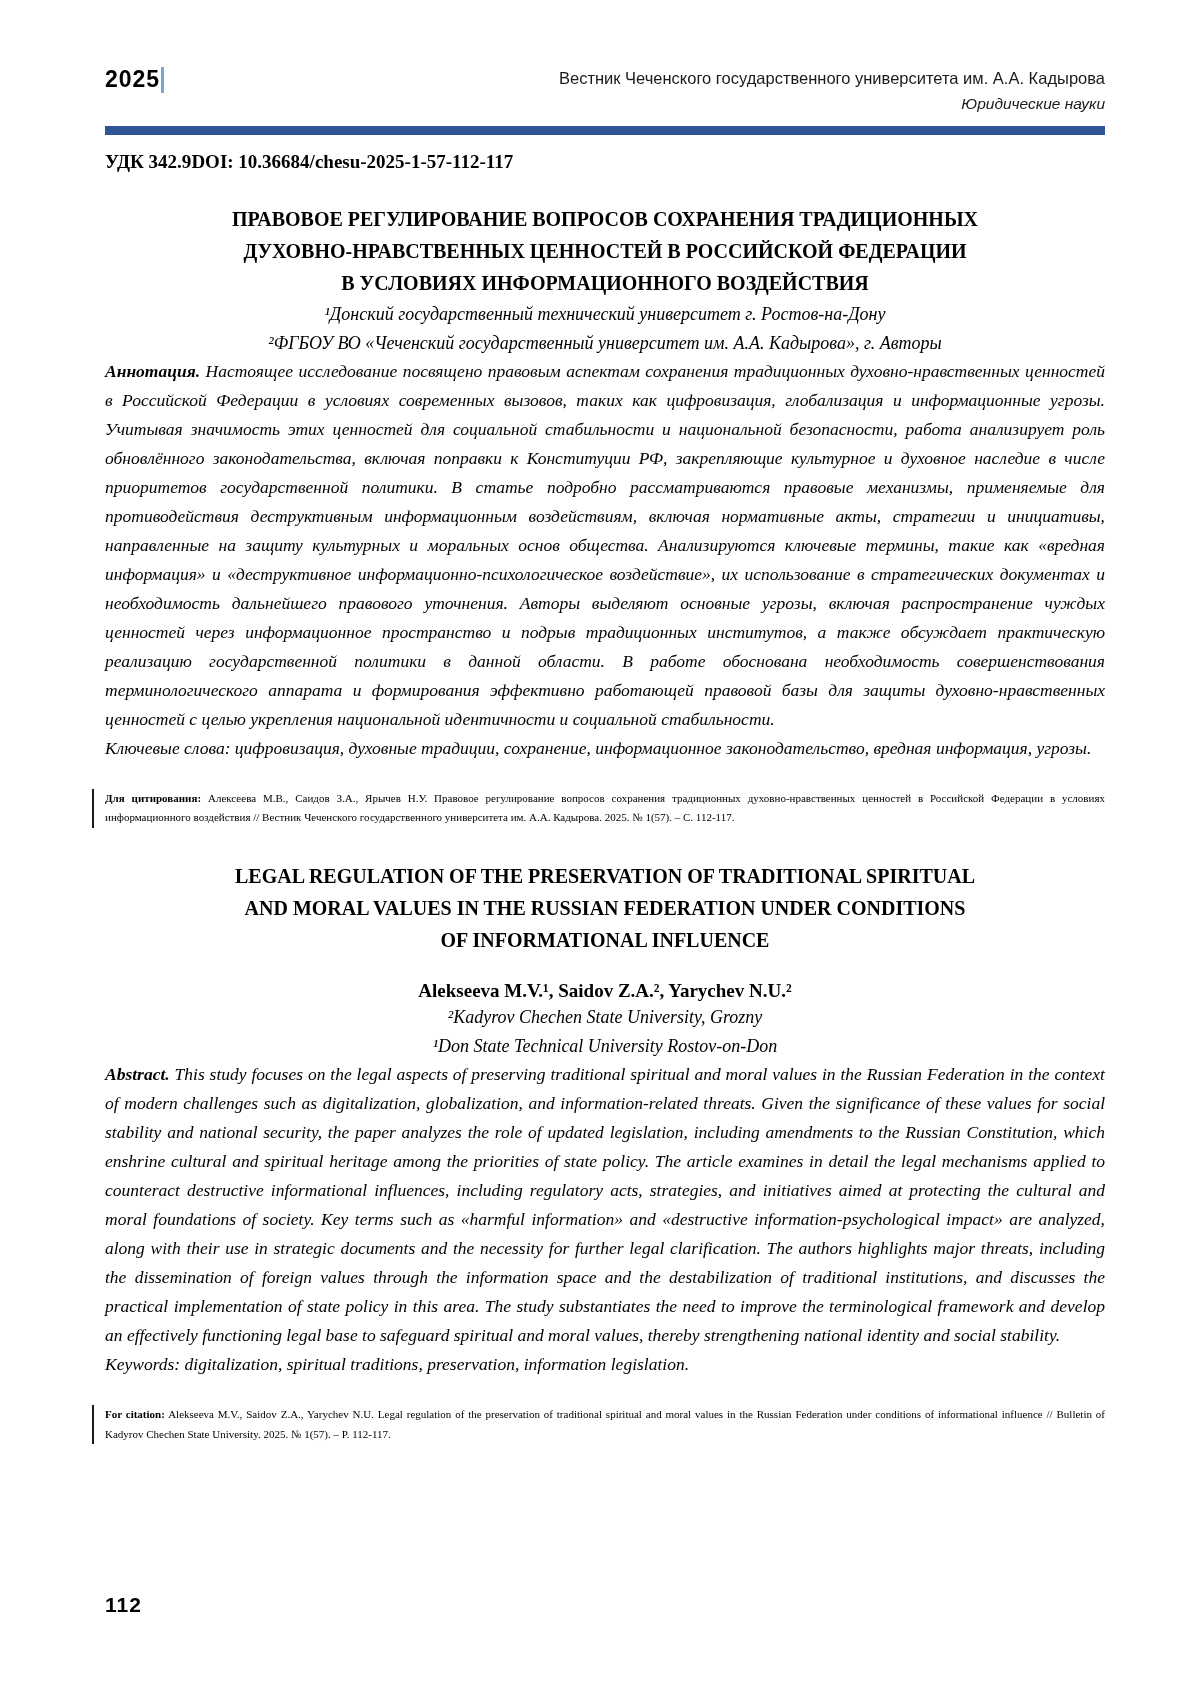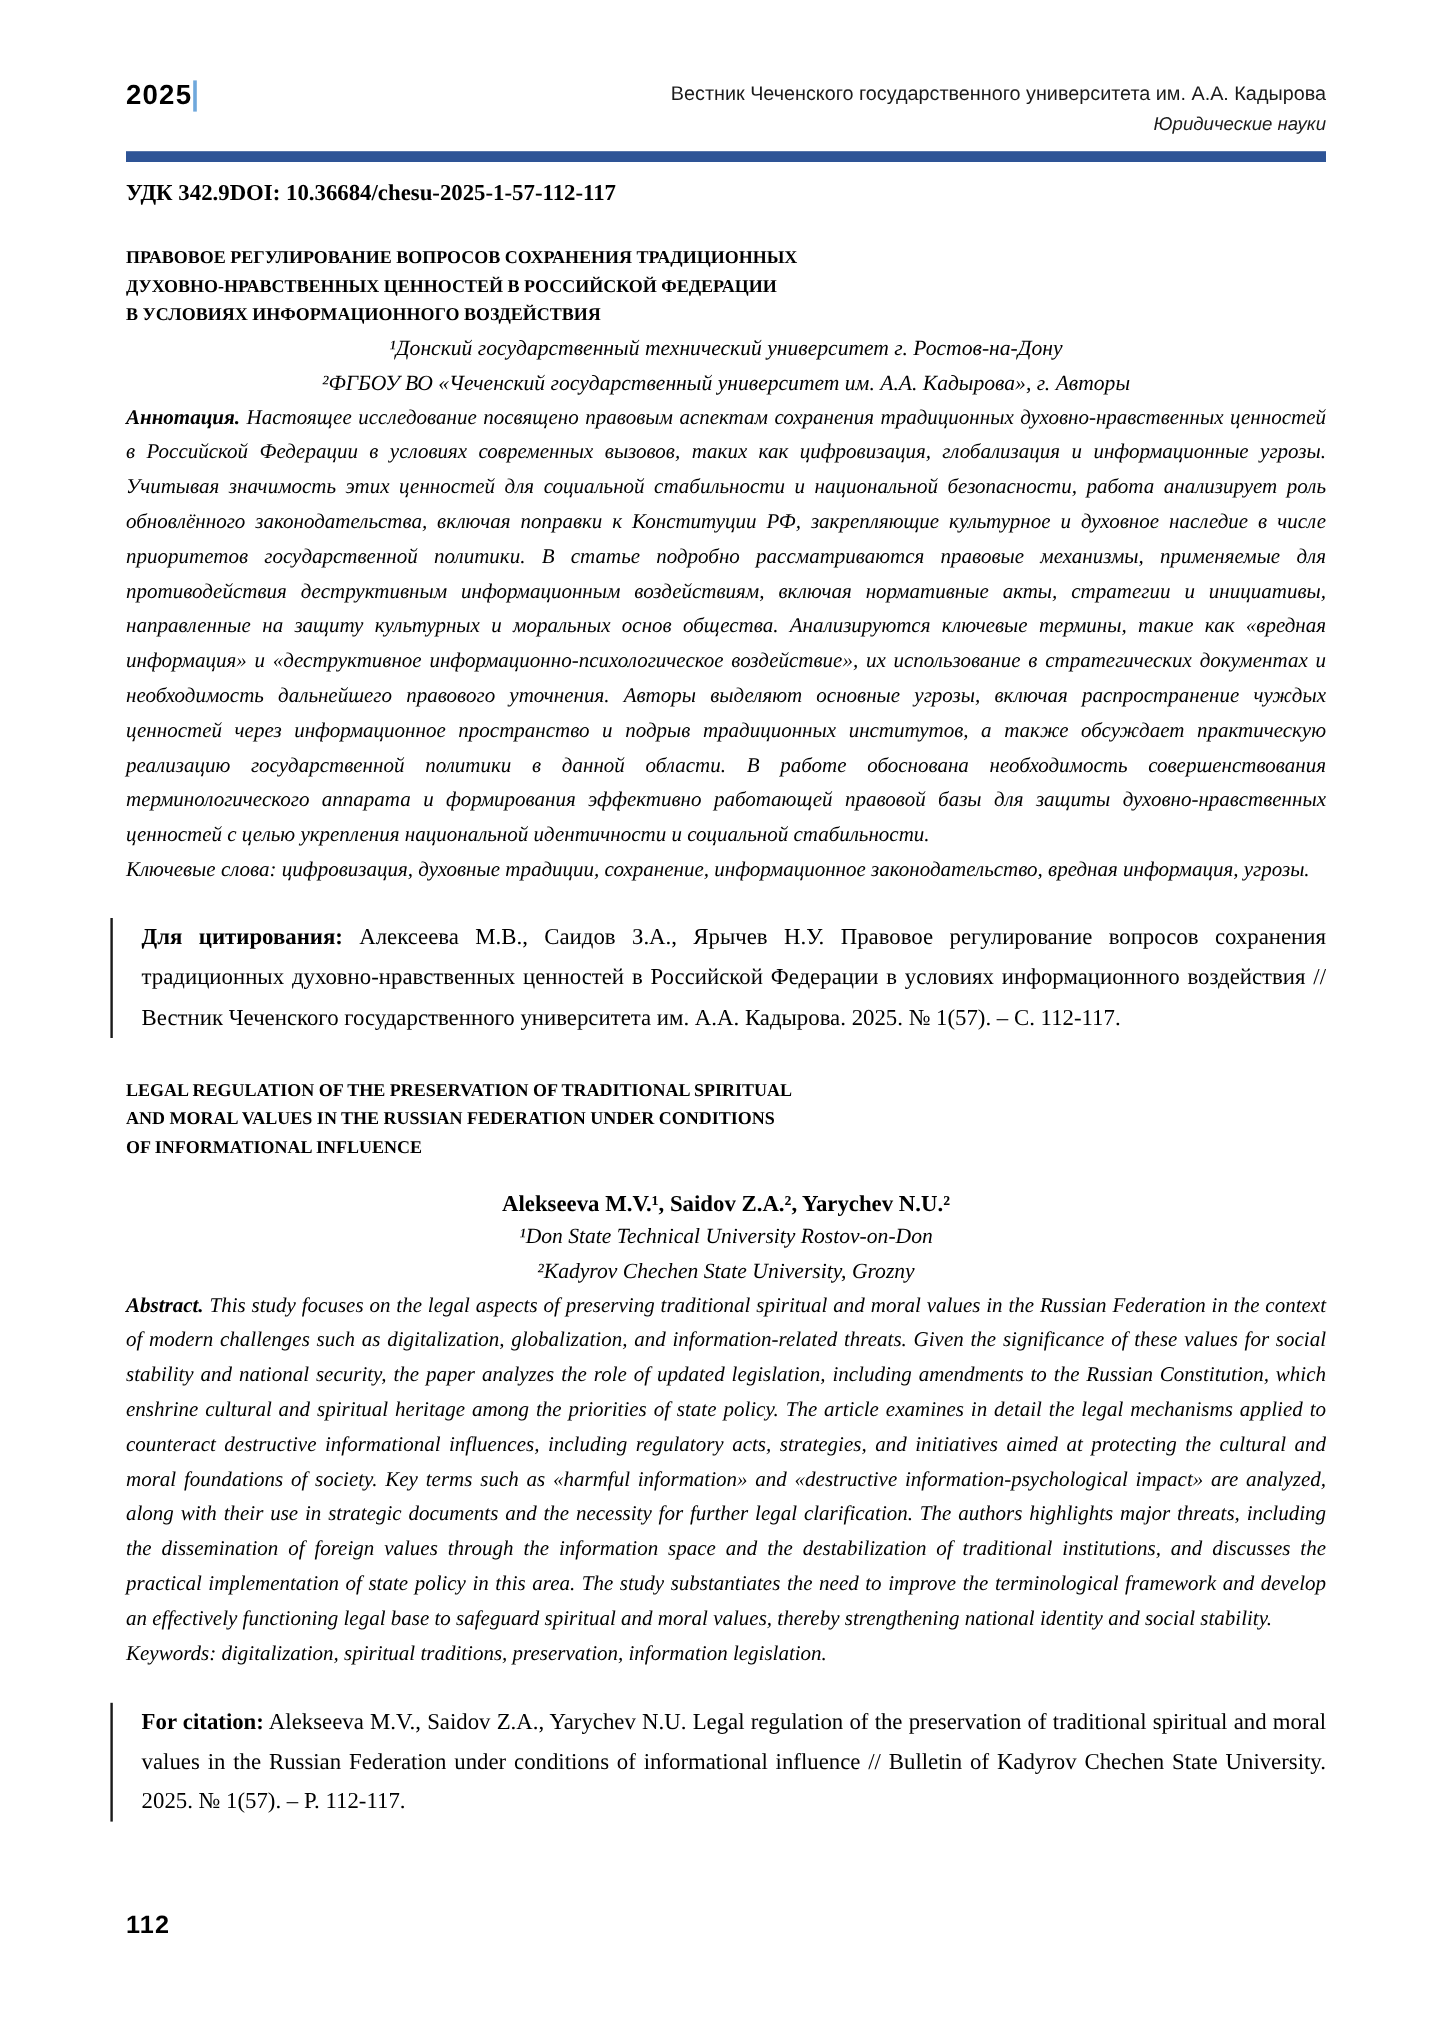--- a/index.html
+++ b/index.html
@@ -20,37 +20,37 @@
   .year-bar{display:inline-block;width:3px;height:26px;background:#6fa8dc;}
   .journal{text-align:right;font-family:"Liberation Sans", sans-serif;font-size:16.5px;color:#1a1a1a;line-height:1.55;}
   .journal-sub{font-style:italic;font-size:15.5px;color:#1a1a1a;}
   .rule{height:9px;background:#2e5496;margin-top:10px;}
 
   
   .udk-row{margin-top:16px;font-weight:bold;font-size:19px;display:flex;}
   .udk-row .doi{}
 
   
-  .title{margin-top:30px;text-align:left;font-weight:bold;font-size:15px;line-height:1.6;white-space:pre-line;}
+  .title{margin-top:30px;text-align:center;font-weight:bold;font-size:20px;line-height:1.6;white-space:pre-line;}
   .authors{margin-top:24px;text-align:center;font-weight:bold;font-size:19px;}
   .affil{text-align:center;font-style:italic;font-size:18px;line-height:1.5;margin-top:2px;}
 
   
   .abstract{font-style:italic;font-size:17.5px;line-height:1.66;text-align:justify;}
   .abstract .lead{font-weight:bold;}
   .keywords{font-style:italic;font-size:17.5px;line-height:1.66;text-align:justify;}
   .keywords .lead{font-weight:normal;}
 
   
   .citation{
     margin-top:26px;
     border-left:2px solid #1a1a1a;
-    padding-left:24px;
+    padding-left:11px;
     margin-left:-13px;
-    font-size:19px;line-height:1.75;text-align:justify;
+    font-size:11px;line-height:1.75;text-align:justify;
   }
   .citation .lead{font-weight:bold;}
 
   .title-en{margin-top:32px;}
   .page-number{
     position:absolute;left:105px;top:1593px;
     font-family:"Liberation Sans", sans-serif;
     font-weight:bold;font-size:21px;letter-spacing:1px;
   }
 </style>
@@ -94,22 +94,22 @@
 
     <div class="citation">
       <span class="lead">Для цитирования:</span><span> Алексеева М.В., Саидов З.А., Ярычев Н.У. Правовое регулирование вопросов сохранения традиционных духовно-нравственных ценностей в Российской Федерации в условиях информационного воздействия // Вестник Чеченского государственного университета им. А.А. Кадырова. 2025. № 1(57). – С. 112-117.</span>
     </div>
 
     <div class="title title-en">LEGAL REGULATION OF THE PRESERVATION OF TRADITIONAL SPIRITUAL
 AND MORAL VALUES IN THE RUSSIAN FEDERATION UNDER CONDITIONS
 OF INFORMATIONAL INFLUENCE</div>
 
     <div class="authors">Alekseeva M.V.¹, Saidov Z.A.², Yarychev N.U.²</div>
+    <div class="affil">²Kadyrov Chechen State University, Grozny</div>
     <div class="affil">¹Don State Technical University Rostov-on-Don</div>
-    <div class="affil">²Kadyrov Chechen State University, Grozny</div>
 
     <div class="abstract">
       <span class="lead">Abstract.</span><span> This study focuses on the legal aspects of preserving traditional spiritual and moral values in the Russian Federation in the context of modern challenges such as digitalization, globalization, and information-related threats. Given the significance of these values for social stability and national security, the paper analyzes the role of updated legislation, including amendments to the Russian Constitution, which enshrine cultural and spiritual heritage among the priorities of state policy. The article examines in detail the legal mechanisms applied to counteract destructive informational influences, including regulatory acts, strategies, and initiatives aimed at protecting the cultural and moral foundations of society. Key terms such as «harmful information» and «destructive information-psychological impact» are analyzed, along with their use in strategic documents and the necessity for further legal clarification. The authors highlights major threats, including the dissemination of foreign values through the information space and the destabilization of traditional institutions, and discusses the practical implementation of state policy in this area. The study substantiates the need to improve the terminological framework and develop an effectively functioning legal base to safeguard spiritual and moral values, thereby strengthening national identity and social stability.</span>
     </div>
     <div class="keywords">
       <span class="lead">Keywords:</span><span> digitalization, spiritual traditions, preservation, information legislation.</span>
     </div>
 
     <div class="citation">
       <span class="lead">For citation:</span><span> Alekseeva M.V., Saidov Z.A., Yarychev N.U. Legal regulation of the preservation of traditional spiritual and moral values in the Russian Federation under conditions of informational influence // Bulletin of Kadyrov Chechen State University. 2025. № 1(57). – P. 112-117.</span>

